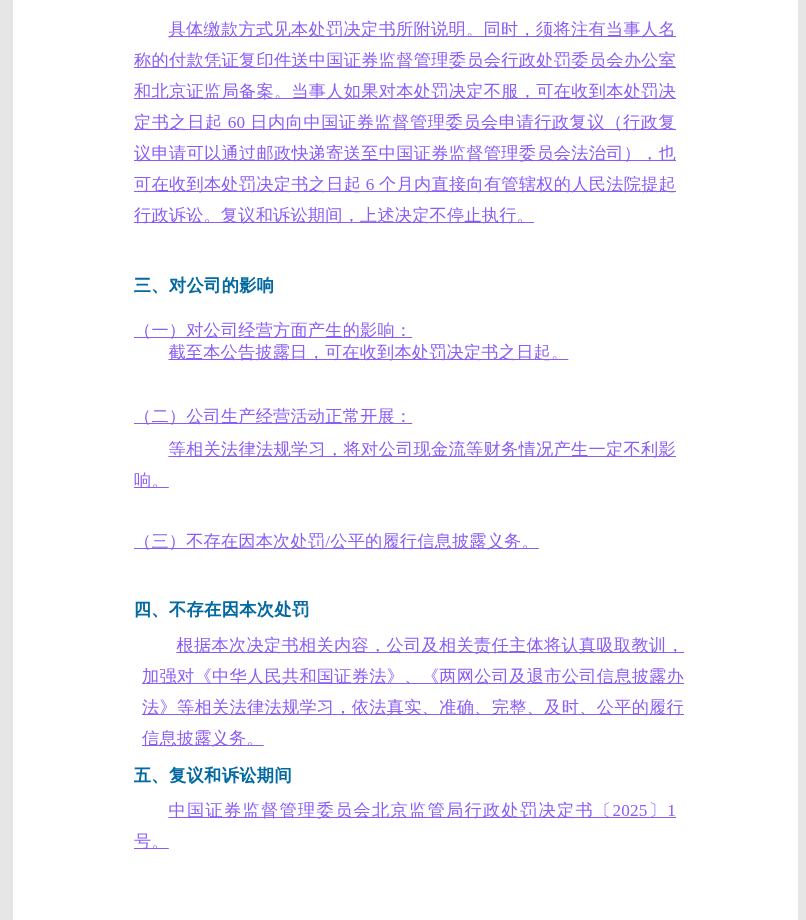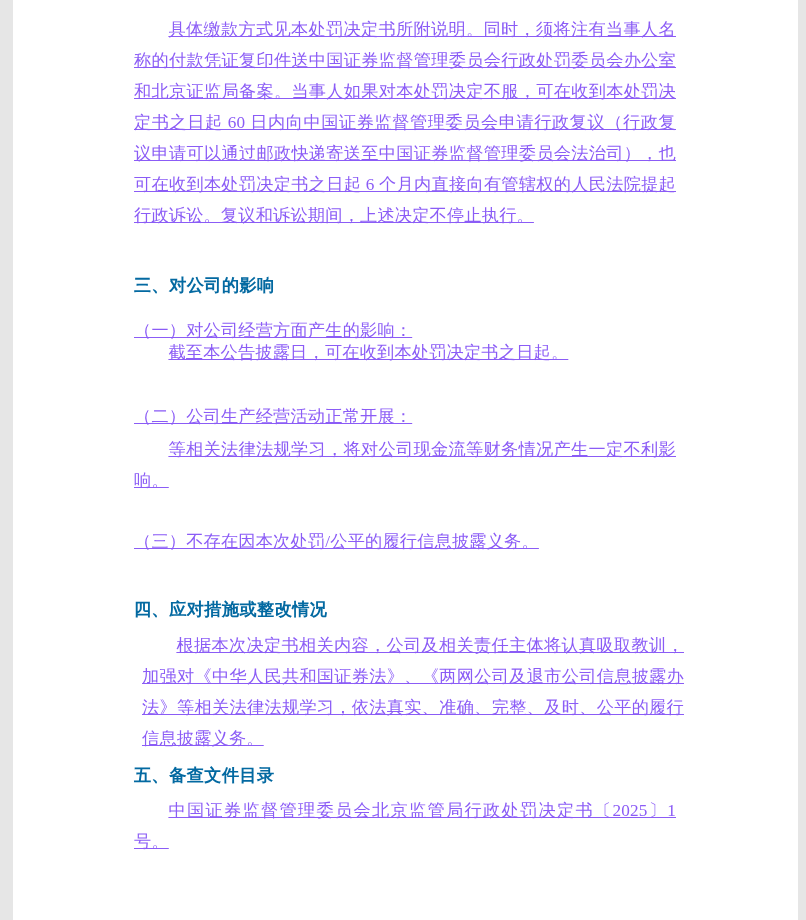--- a/index.html
+++ b/index.html
@@ -91,29 +91,29 @@
 
     <div class="blk-s2-body">
       <p class="para indent">等相关法律法规学习，将对公司现金流等财务情况产生一定不利影响。</p>
     </div>
 
     <div class="blk-s3-label">
       <p class="para">（三）不存在因本次处罚/公平的履行信息披露义务。</p>
     </div>
 
     <div class="blk-h4">
-      <p class="heading">四、应对措施或整改情况</p>
+      <p class="heading">四、不存在因本次处罚</p>
     </div>
 
     <div class="blk-h4-body">
       <p class="para indent">根据本次决定书相关内容，公司及相关责任主体将认真吸取教训，加强对《中华人民共和国证券法》、《两网公司及退市公司信息披露办法》等相关法律法规学习，依法真实、准确、完整、及时、公平的履行信息披露义务。</p>
     </div>
 
     <div class="blk-h5">
-      <p class="heading">五、备查文件目录</p>
+      <p class="heading">五、复议和诉讼期间</p>
     </div>
 
     <div class="blk-h5-body">
       <p class="para indent">中国证券监督管理委员会北京监管局行政处罚决定书〔2025〕1 号。</p>
     </div>
 
   </div>
 </div>
 
 </body></html>

